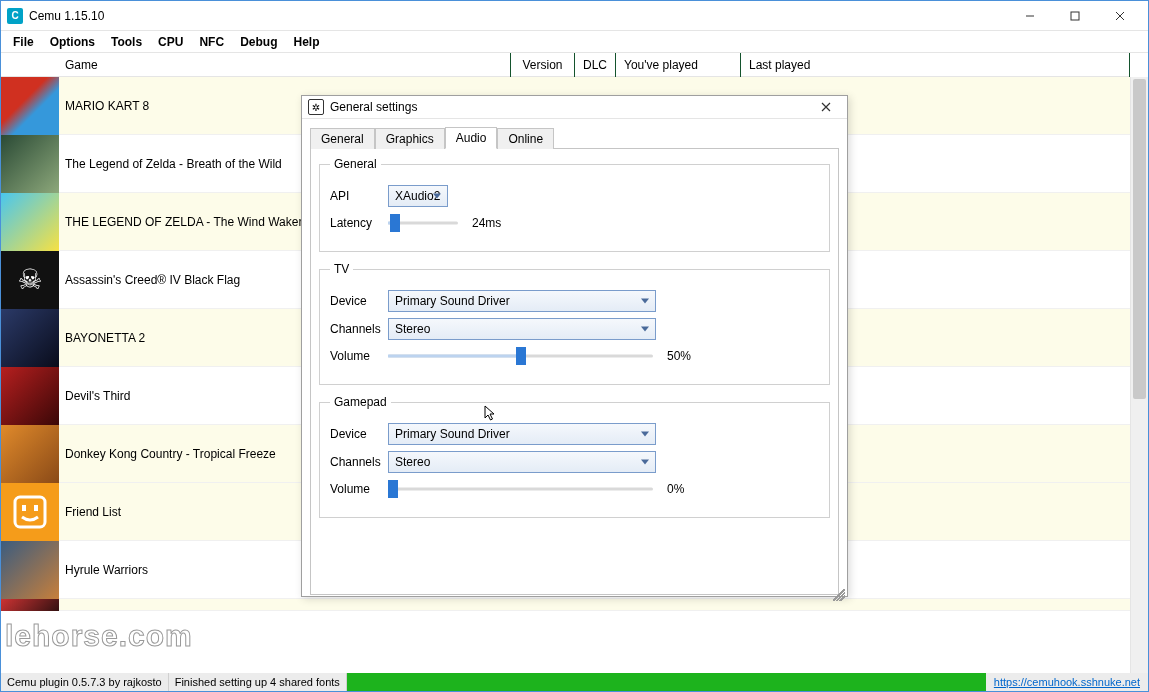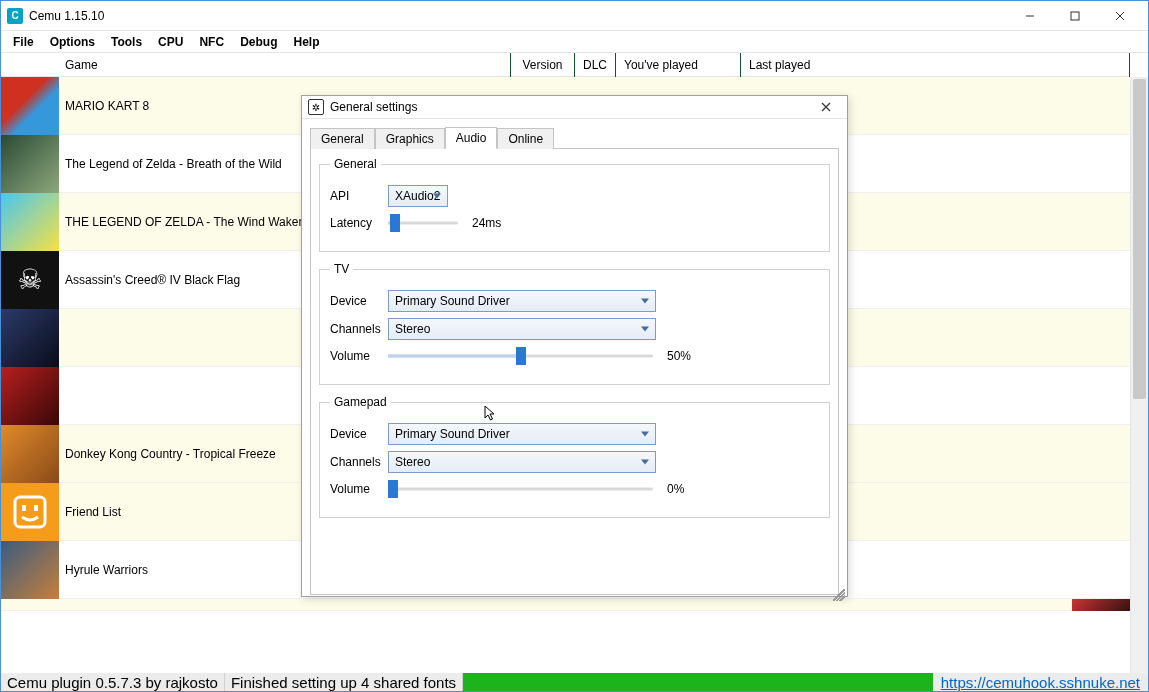--- a/index.html
+++ b/index.html
@@ -23,21 +23,21 @@
   .content { position: relative; height: calc(100% - 30px - 22px - 18px); }
   .columns-header { position: absolute; top: 0; left: 0; right: 18px; height: 24px; display: flex; border-bottom: 1px solid #e5e5e5; background: #fff; }
   .ch { height: 24px; display: flex; align-items: center; padding: 0 8px; border-right: 1px solid #14532d; }
   .ch-game    { flex: 0 0 510px; padding-left: 64px; }
   .ch-version { flex: 0 0 64px; justify-content: center; }
   .ch-dlc     { flex: 0 0 34px; justify-content: center; text-align: center; }
   .ch-played  { flex: 0 0 125px; }
   .ch-last    { flex: 1; }
 
   .gamelist { position: absolute; top: 24px; left: 0; right: 18px; bottom: 0; overflow: hidden; }
-  .gamerow { height: 58px; display: flex; align-items: center; border-bottom: 1px solid #f0f0f0; justify-content: flex-end; }
+  .gamerow { height: 58px; display: flex; align-items: center; border-bottom: 1px solid #f0f0f0; }
   .gamerow.alt { background: #fdfce9; }
   .thumb { width: 58px; height: 58px; flex: 0 0 58px; background: #888; }
   .gname { flex: 0 0 452px; padding: 0 6px; overflow: hidden; text-overflow: ellipsis; white-space: nowrap; }
   .gver  { flex: 0 0 64px; text-align: center; }
   .gdlc  { flex: 0 0 34px; text-align: center; }
   .gplay { flex: 0 0 125px; }
   .glast { flex: 1; padding-left: 4px; margin-left: 40px; }
 
   
   .t-mk8   { background: linear-gradient(135deg, #d03020 40%, #3598db 60%); }
@@ -50,21 +50,21 @@
   .t-ff    { background: linear-gradient(135deg, #3a2523, #120a09); }
   .t-fl    { background: #f59c1a; display:flex; align-items:center; justify-content:center; color:#fff; }
   .t-hy    { background: linear-gradient(135deg, #3b5c7f, #c77f3b); }
   .t-partial{ background: linear-gradient(135deg, #c33, #311); }
 
   
   .vscroll { position: absolute; top: 24px; right: 0; width: 18px; bottom: 0; background: #f0f0f0; border-left: 1px solid #e5e5e5; }
   .vscroll-thumb { position: absolute; left: 2px; right: 2px; top: 2px; height: 320px; background: #c9c9c9; border-radius: 2px; }
 
   
-  .statusbar { position: absolute; bottom: 0; left: 0; right: 0; height: 18px; display: flex; align-items: stretch; font-size: 15px; }
+  .statusbar { position: absolute; bottom: 0; left: 0; right: 0; height: 18px; display: flex; align-items: stretch; font-size: 11px; }
   .sb-seg { display: flex; align-items: center; padding: 0 6px; border-right: 1px solid #d0d0d0; background: #ececec; }
   .sb-progress { flex: 1; background: #1db31d; }
   .sb-link { display: flex; align-items: center; padding: 0 8px; background: #ececec; color: #0066cc; text-decoration: underline; }
 
   
   .dialog { position: absolute; left: 300px; top: 94px; width: 547px; height: 502px; border: 1px solid #9f9f9f; background: #fff; box-shadow: 2px 2px 8px rgba(0,0,0,0.15); display:flex; flex-direction:column; }
   .dlg-title { height: 28px; display: flex; align-items: center; padding: 0 6px; background: #fff; border-bottom: 1px solid #e5e5e5; }
   .dlg-gear { width: 16px; height: 16px; border: 1px solid #333; border-radius: 2px; display:flex; align-items:center; justify-content:center; margin-right: 6px; font-size:10px;}
   .dlg-title-text { flex: 0 0 auto; }
   .dlg-spacer { flex: 1; }
@@ -182,27 +182,29 @@
         <div class="gamerow">
           <div class="thumb t-ac4">☠</div>
           <div class="gname">Assassin's Creed® IV Black Flag</div>
           <div class="gver"></div>
           <div class="gdlc"></div>
           <div class="gplay"></div>
           <div class="glast"></div>
         </div>
         <div class="gamerow alt">
           <div class="thumb t-bay"></div>
+          <div class="gname">BAYONETTA 2</div>
           <div class="gver"></div>
           <div class="gdlc"></div>
           <div class="gplay"></div>
           <div class="glast"></div>
         </div>
         <div class="gamerow">
           <div class="thumb t-dev"></div>
+          <div class="gname">Devil's Third</div>
           <div class="gver"></div>
           <div class="gdlc"></div>
           <div class="gplay"></div>
           <div class="glast"></div>
         </div>
         <div class="gamerow alt">
           <div class="thumb t-dk"></div>
           <div class="gname">Donkey Kong Country - Tropical Freeze</div>
           <div class="gver"></div>
           <div class="gdlc"></div>
@@ -234,20 +236,21 @@
         </div>
         <div class="gamerow alt" style="height: 12px;">
           <div class="thumb t-partial" style="height: 12px;"></div>
         </div>
       </div>
 
     <div class="vscroll">
       <div class="vscroll-thumb"></div>
     </div>
 
+    <div class="watermark">lehorse.com</div>
   </div>
 
   <div class="statusbar">
     <div class="sb-seg">Cemu plugin 0.5.7.3 by rajkosto</div>
     <div class="sb-seg">Finished setting up 4 shared fonts</div>
     <div class="sb-progress"></div>
     <a class="sb-link">https://cemuhook.sshnuke.net</a>
   </div>
 
   <div class="dialog">

